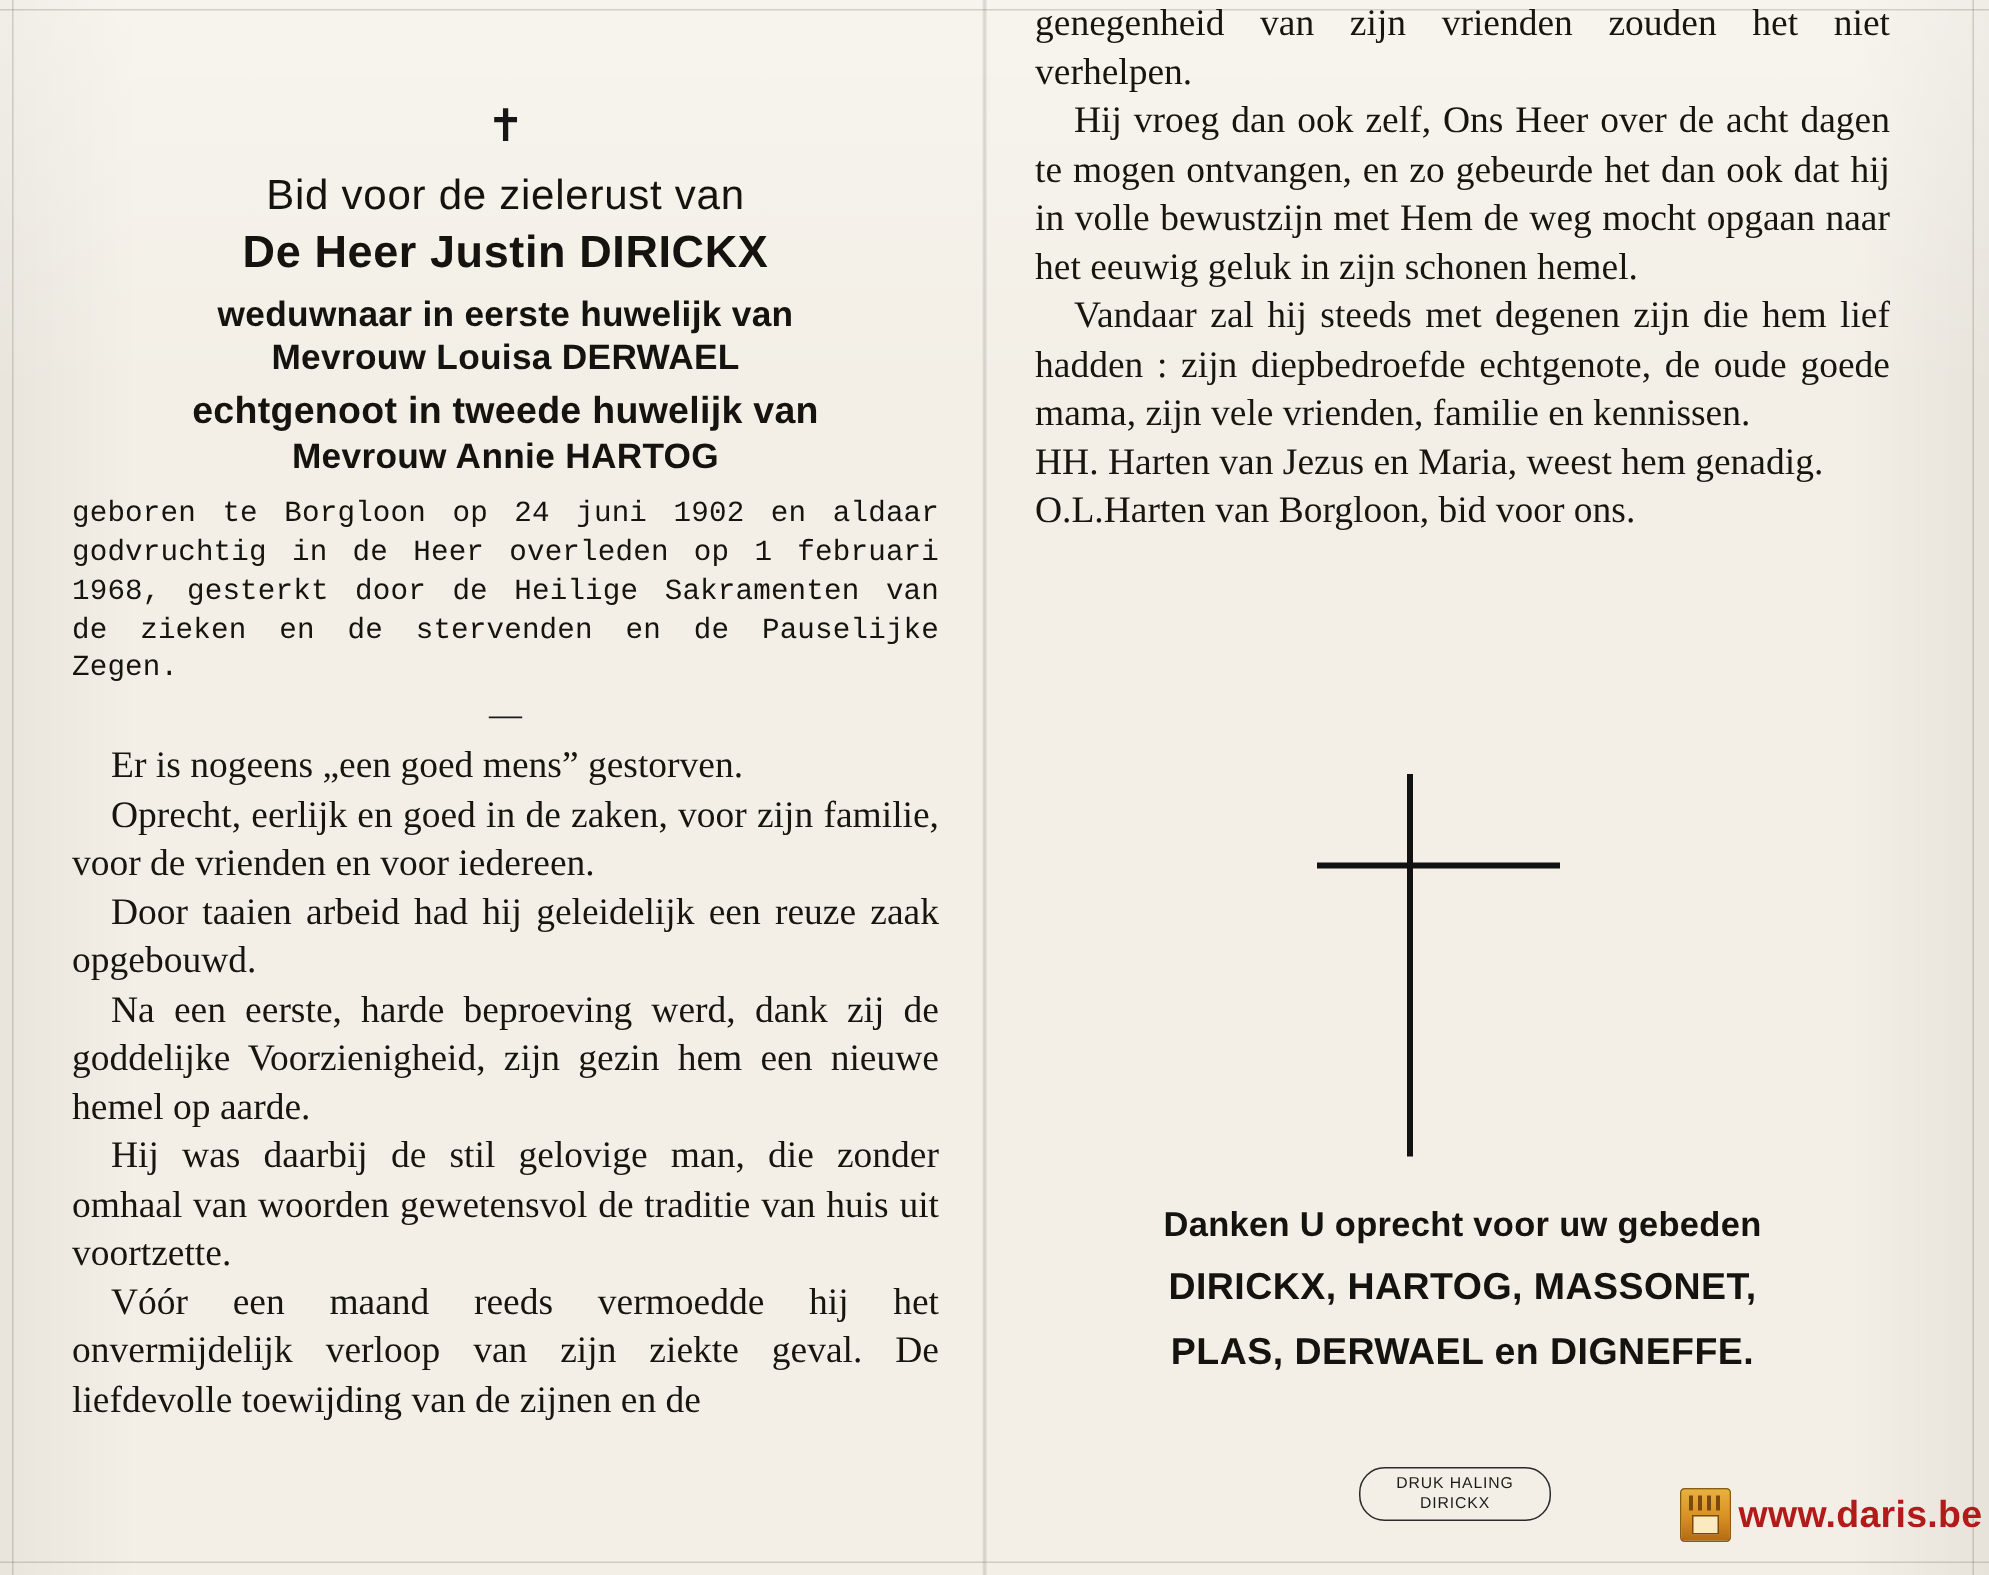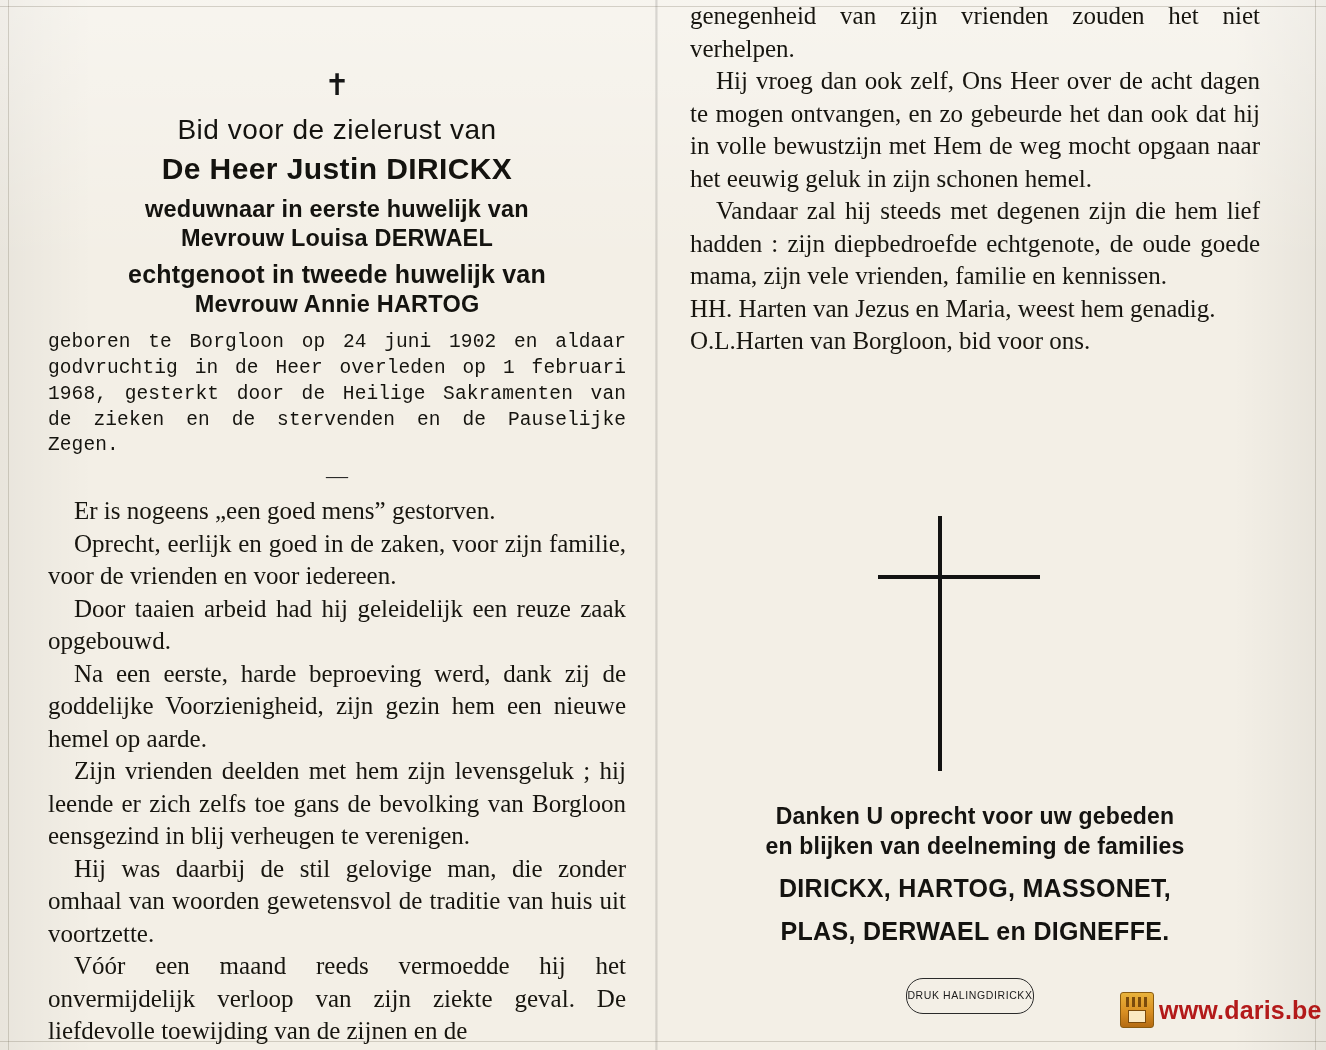--- a/index.html
+++ b/index.html
@@ -181,21 +181,21 @@
 
   .printer {
     position: absolute;
     left: 906px;
     top: 978px;
     width: 126px;
     height: 34px;
     border: 1px solid #2a2a2a;
     border-radius: 17px;
     display: flex;
-    flex-direction: row;
+    flex-direction: column;
     align-items: center;
     justify-content: center;
     font-family: "Liberation Sans", sans-serif;
     font-size: 10.5px;
     letter-spacing: 0.6px;
     color: #1a1a1a;
     line-height: 1.25;
   }
 
   .watermark {
@@ -263,42 +263,40 @@
 
     <div class="birth-block">geboren te Borgloon op 24 juni 1902 en aldaar godvruchtig in de Heer overleden op 1 februari 1968, gesterkt door de Heilige Sakramenten van de zieken en de stervenden en de Pauselijke Zegen.</div>
 
     <div class="divider-dash">—</div>
 
     <div class="body-text">
       <p>Er is nogeens „een goed mens” gestorven.</p>
       <p>Oprecht, eerlijk en goed in de zaken, voor zijn familie, voor de vrienden en voor iedereen.</p>
       <p>Door taaien arbeid had hij geleidelijk een reuze zaak opgebouwd.</p>
       <p>Na een eerste, harde beproeving werd, dank zij de goddelijke Voorzienigheid, zijn gezin hem een nieuwe hemel op aarde.</p>
-      <p>Zijn vrienden deelden met hem zijn levensgeluk ; hij leende er zich zelfs toe gans de bevolking van Borgloon eensgezind in blij verheugen te verenigen.</p>
       <p>Hij was daarbij de stil gelovige man, die zonder omhaal van woorden gewetensvol de traditie van huis uit voortzette.</p>
       <p>Vóór een maand reeds vermoedde hij het onvermijdelijk verloop van zijn ziekte geval. De liefdevolle toewijding van de zijnen en de</p>
     </div>
   </div>
 
   <div class="col col-right">
     <div class="body-text">
       <p class="noindent">genegenheid van zijn vrienden zouden het niet verhelpen.</p>
       <p>Hij vroeg dan ook zelf, Ons Heer over de acht dagen te mogen ontvangen, en zo gebeurde het dan ook dat hij in volle bewustzijn met Hem de weg mocht opgaan naar het eeuwig geluk in zijn schonen hemel.</p>
       <p>Vandaar zal hij steeds met degenen zijn die hem lief hadden : zijn diepbedroefde echtgenote, de oude goede mama, zijn vele vrienden, familie en kennissen.</p>
       <p class="noindent">HH. Harten van Jezus en Maria, weest hem genadig.</p>
       <p class="noindent">O.L.Harten van Borgloon, bid voor ons.</p>
     </div>
   </div>
 
   <div class="big-cross"></div>
   <div class="big-cross-bar"></div>
 
   <div class="thanks">
     <div class="t1">Danken U oprecht voor uw gebeden</div>
-    <div class="t1">en blijken van deelneming de families</div>
     <div class="t2">DIRICKX, HARTOG, MASSONET,</div>
     <div class="t2">PLAS, DERWAEL en DIGNEFFE.</div>
   </div>
 
   <div class="printer">
     <div>DRUK HALING</div>
     <div>DIRICKX</div>
   </div>
 
   <div class="watermark">

